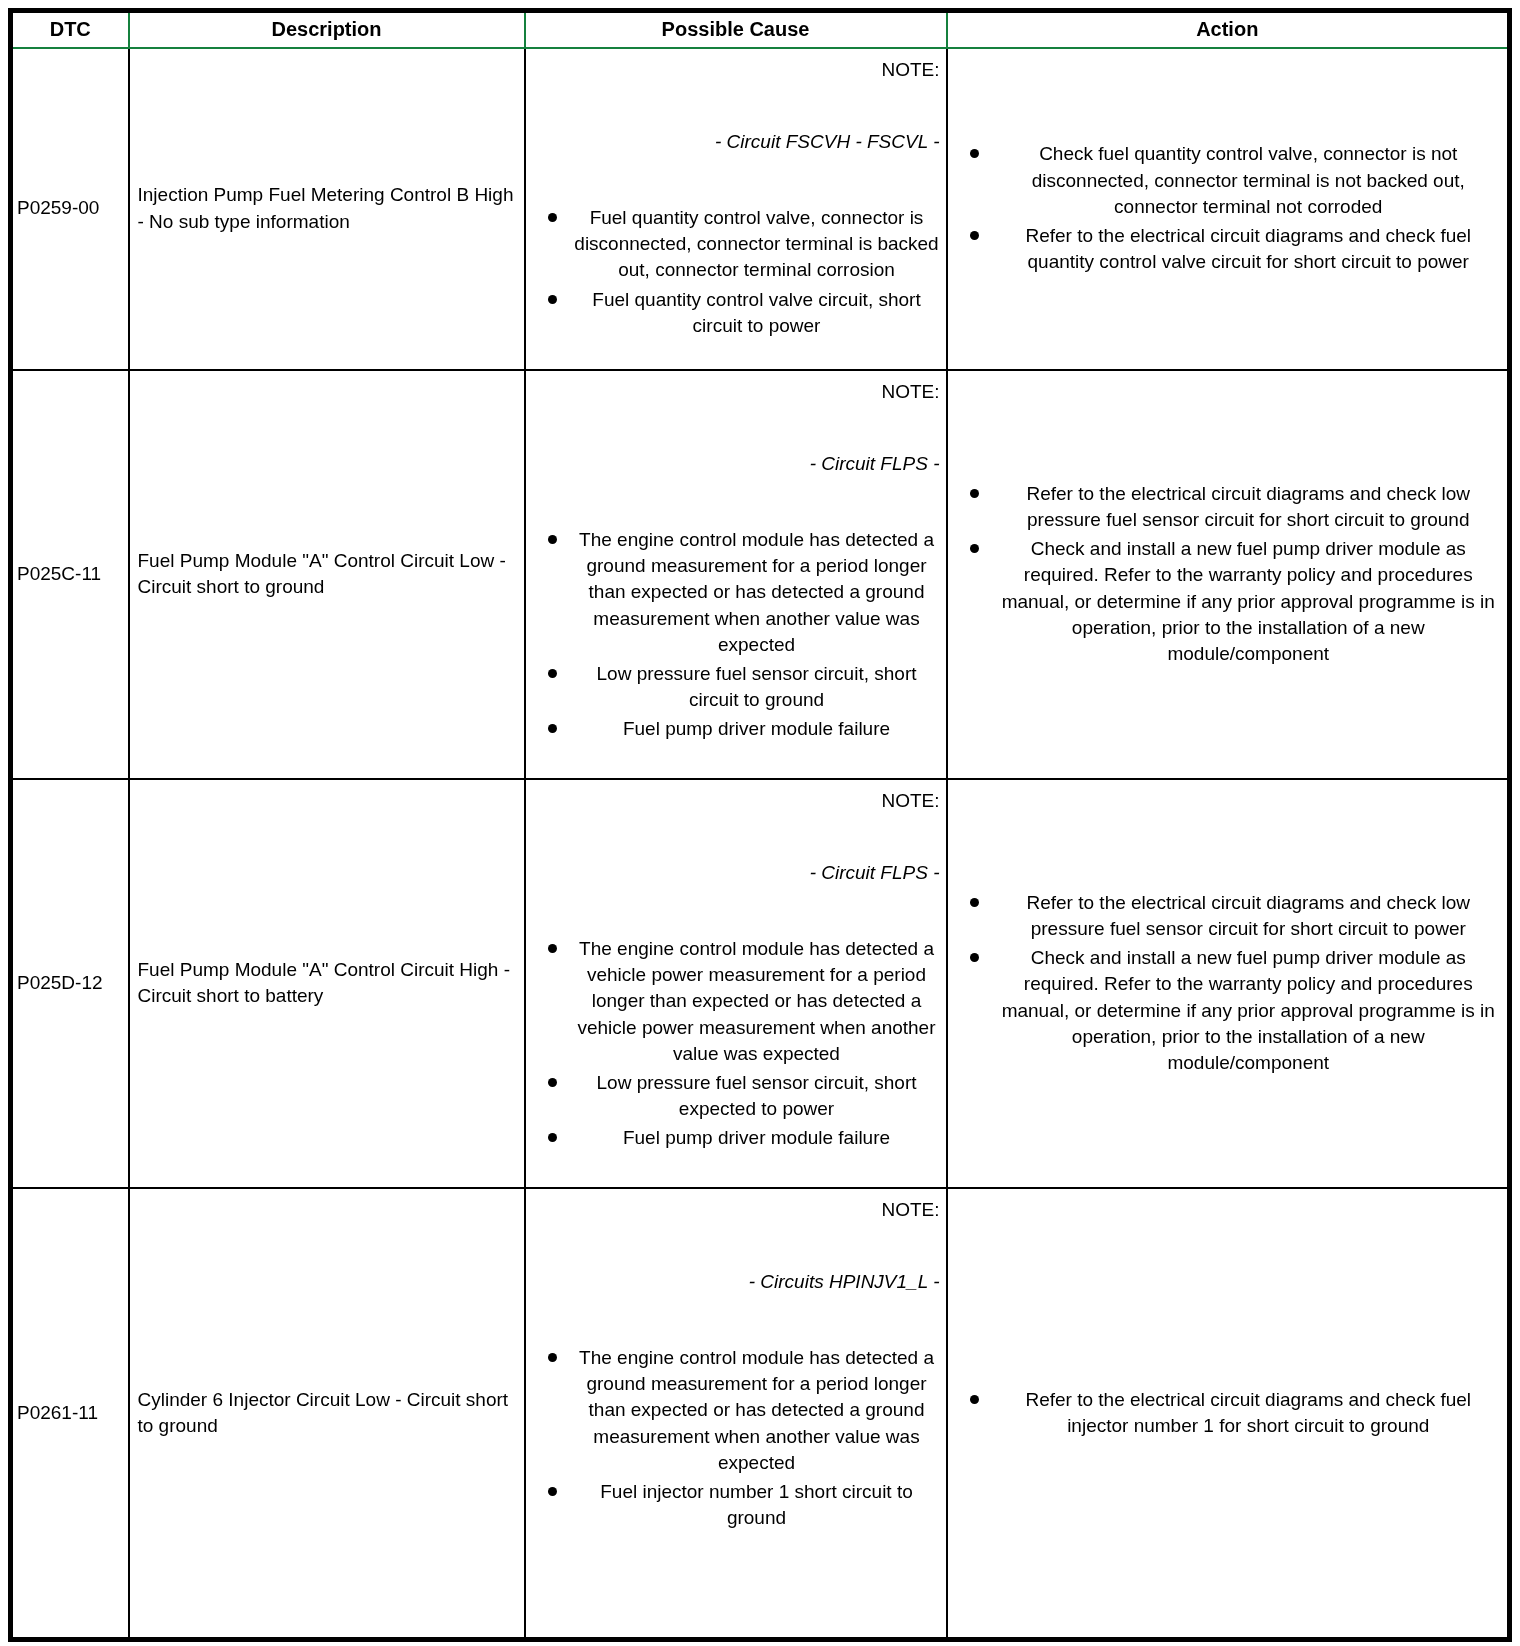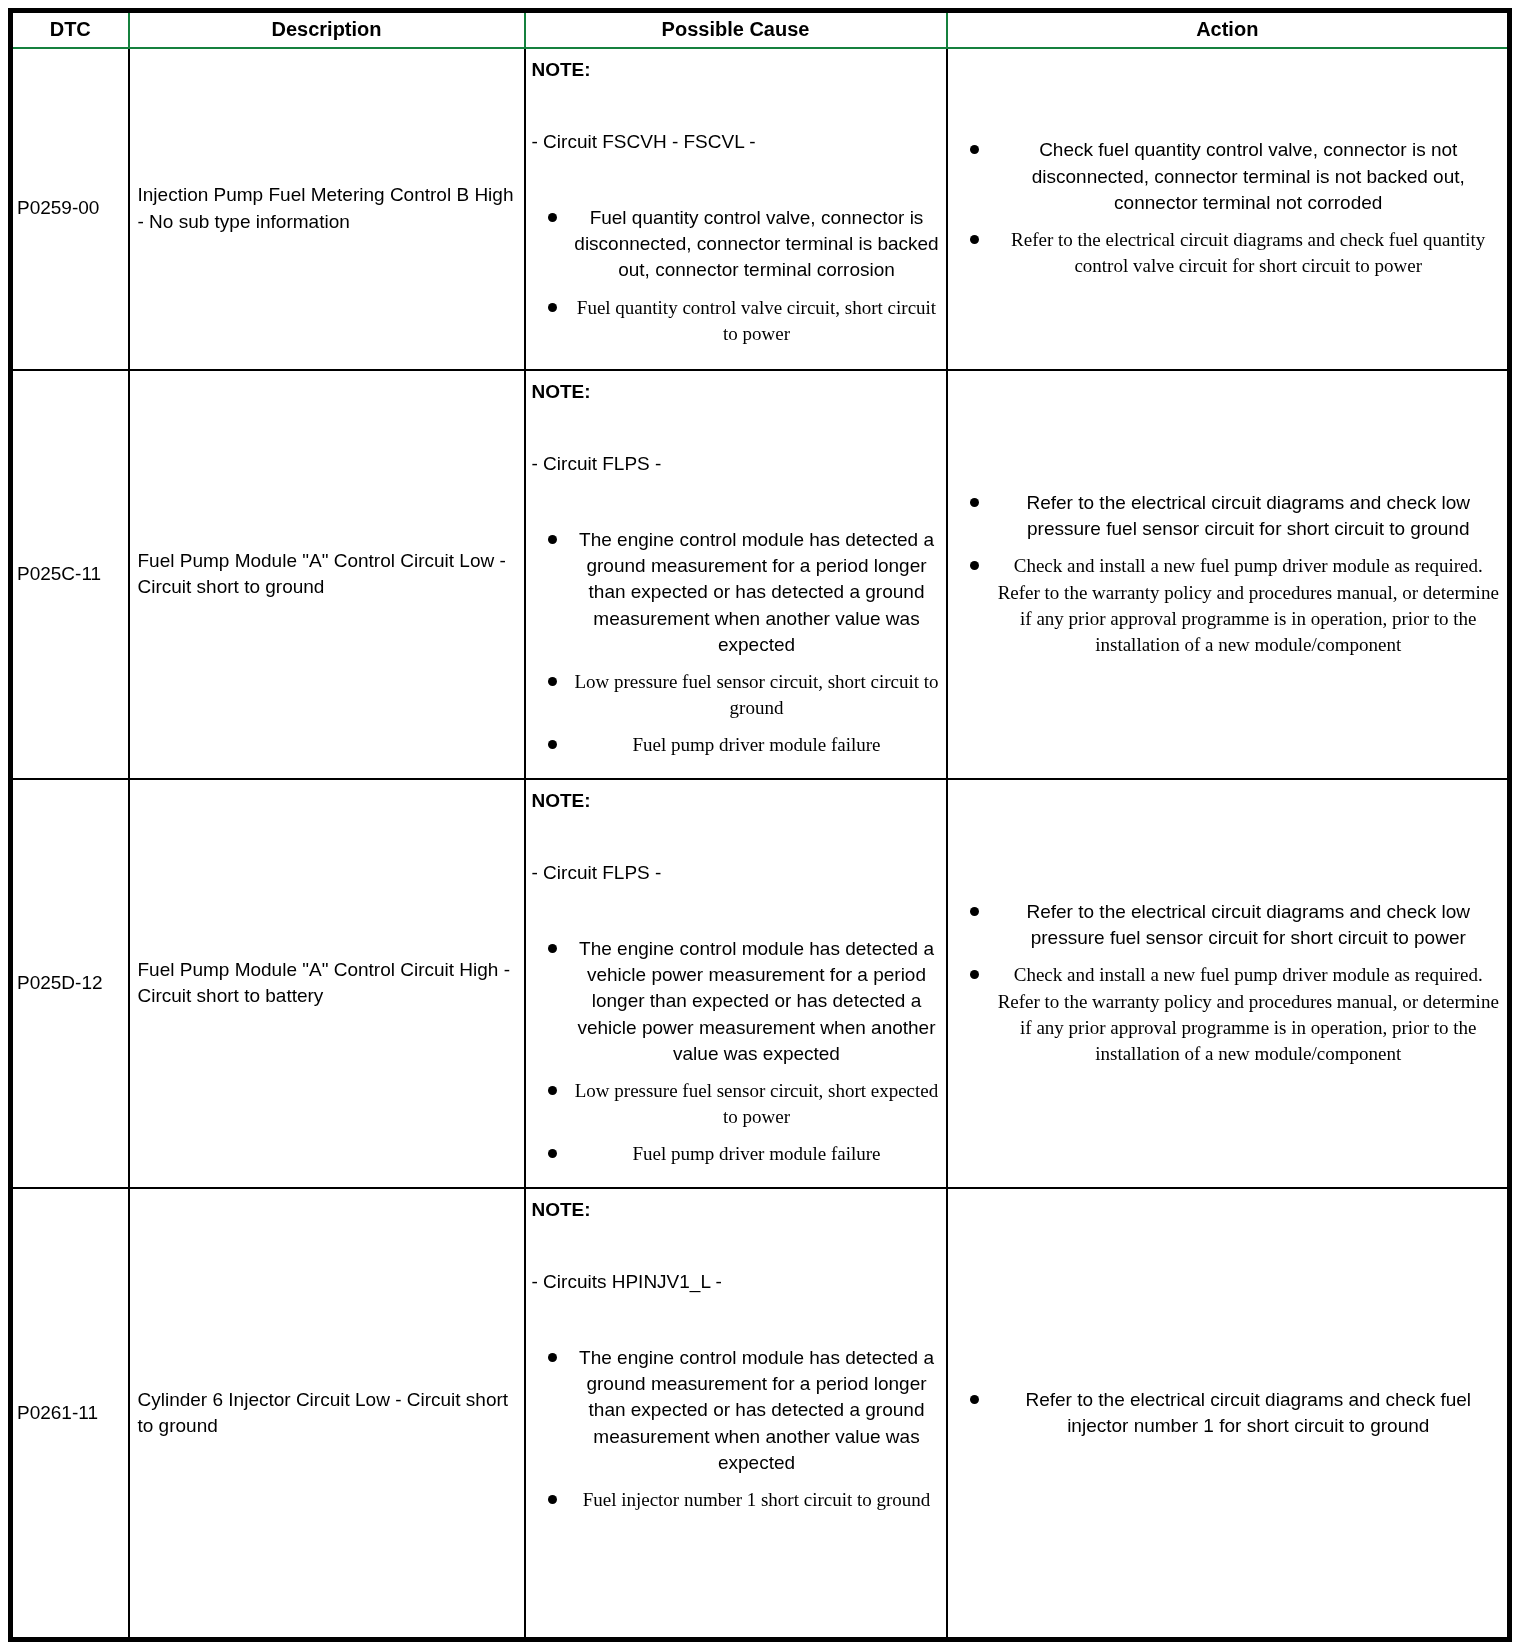--- a/index.html
+++ b/index.html
@@ -45,37 +45,38 @@
   tbody tr.r0 { height: 322px; }
   tbody tr.r1 { height: 409px; }
   tbody tr.r2 { height: 409px; }
   tbody tr.r3 { height: 452px; }
 
   td.dtc  { padding-left: 4px; padding-right: 15px; }
   td.desc { padding-left: 8px; padding-right: 8px; }
 
   td.cause { vertical-align: top; padding-top: 8px; }
 
-  .note-label { font-weight: bold; text-align: left; }
+  .note-label { font-weight: normal; text-align: right; }
   .note-circuit {
-    text-align: left;
+    text-align: right;
     margin: 46px 0 50px 0;
+    font-style: italic;
   }
 
   ul.bullets {
     list-style: none;
     margin: 0;
     padding: 0;
   }
   ul.bullets li {
     position: relative;
     padding-left: 42px;
     text-align: center;
   }
-  ul.bullets li + li { margin-top: 11px; font-family: Liberation Serif, serif; }
+  ul.bullets li + li { margin-top: 3px; }
   ul.bullets li::before {
     content: "";
     position: absolute;
     left: 16px;
     top: 8px;
     width: 9px;
     height: 9px;
     border-radius: 50%;
     background: #000000;
   }

